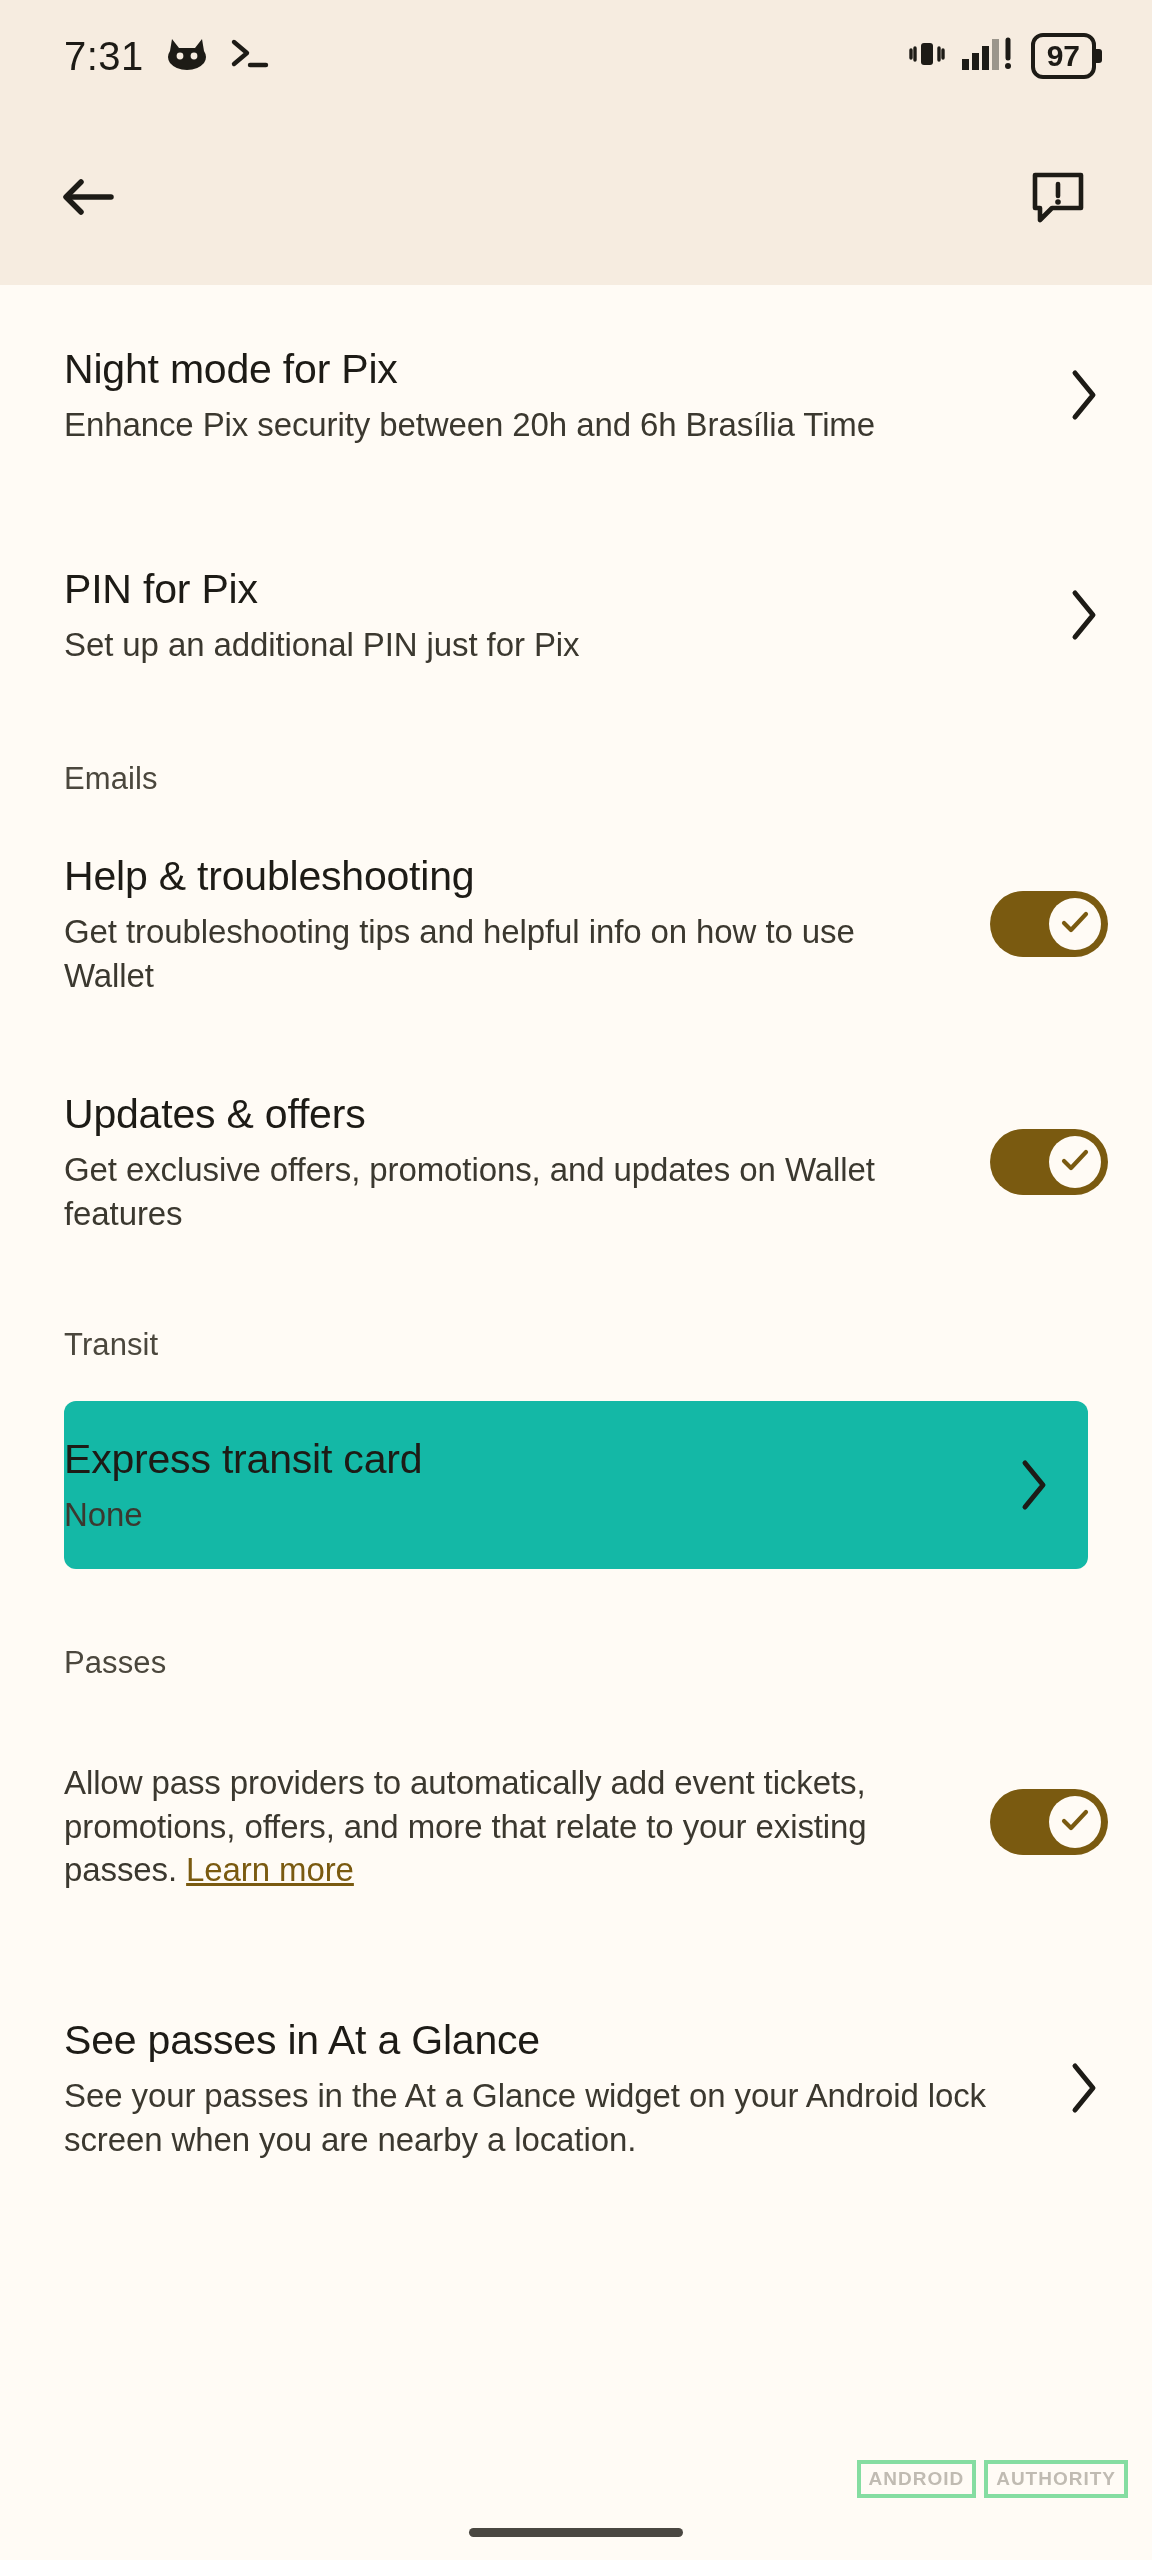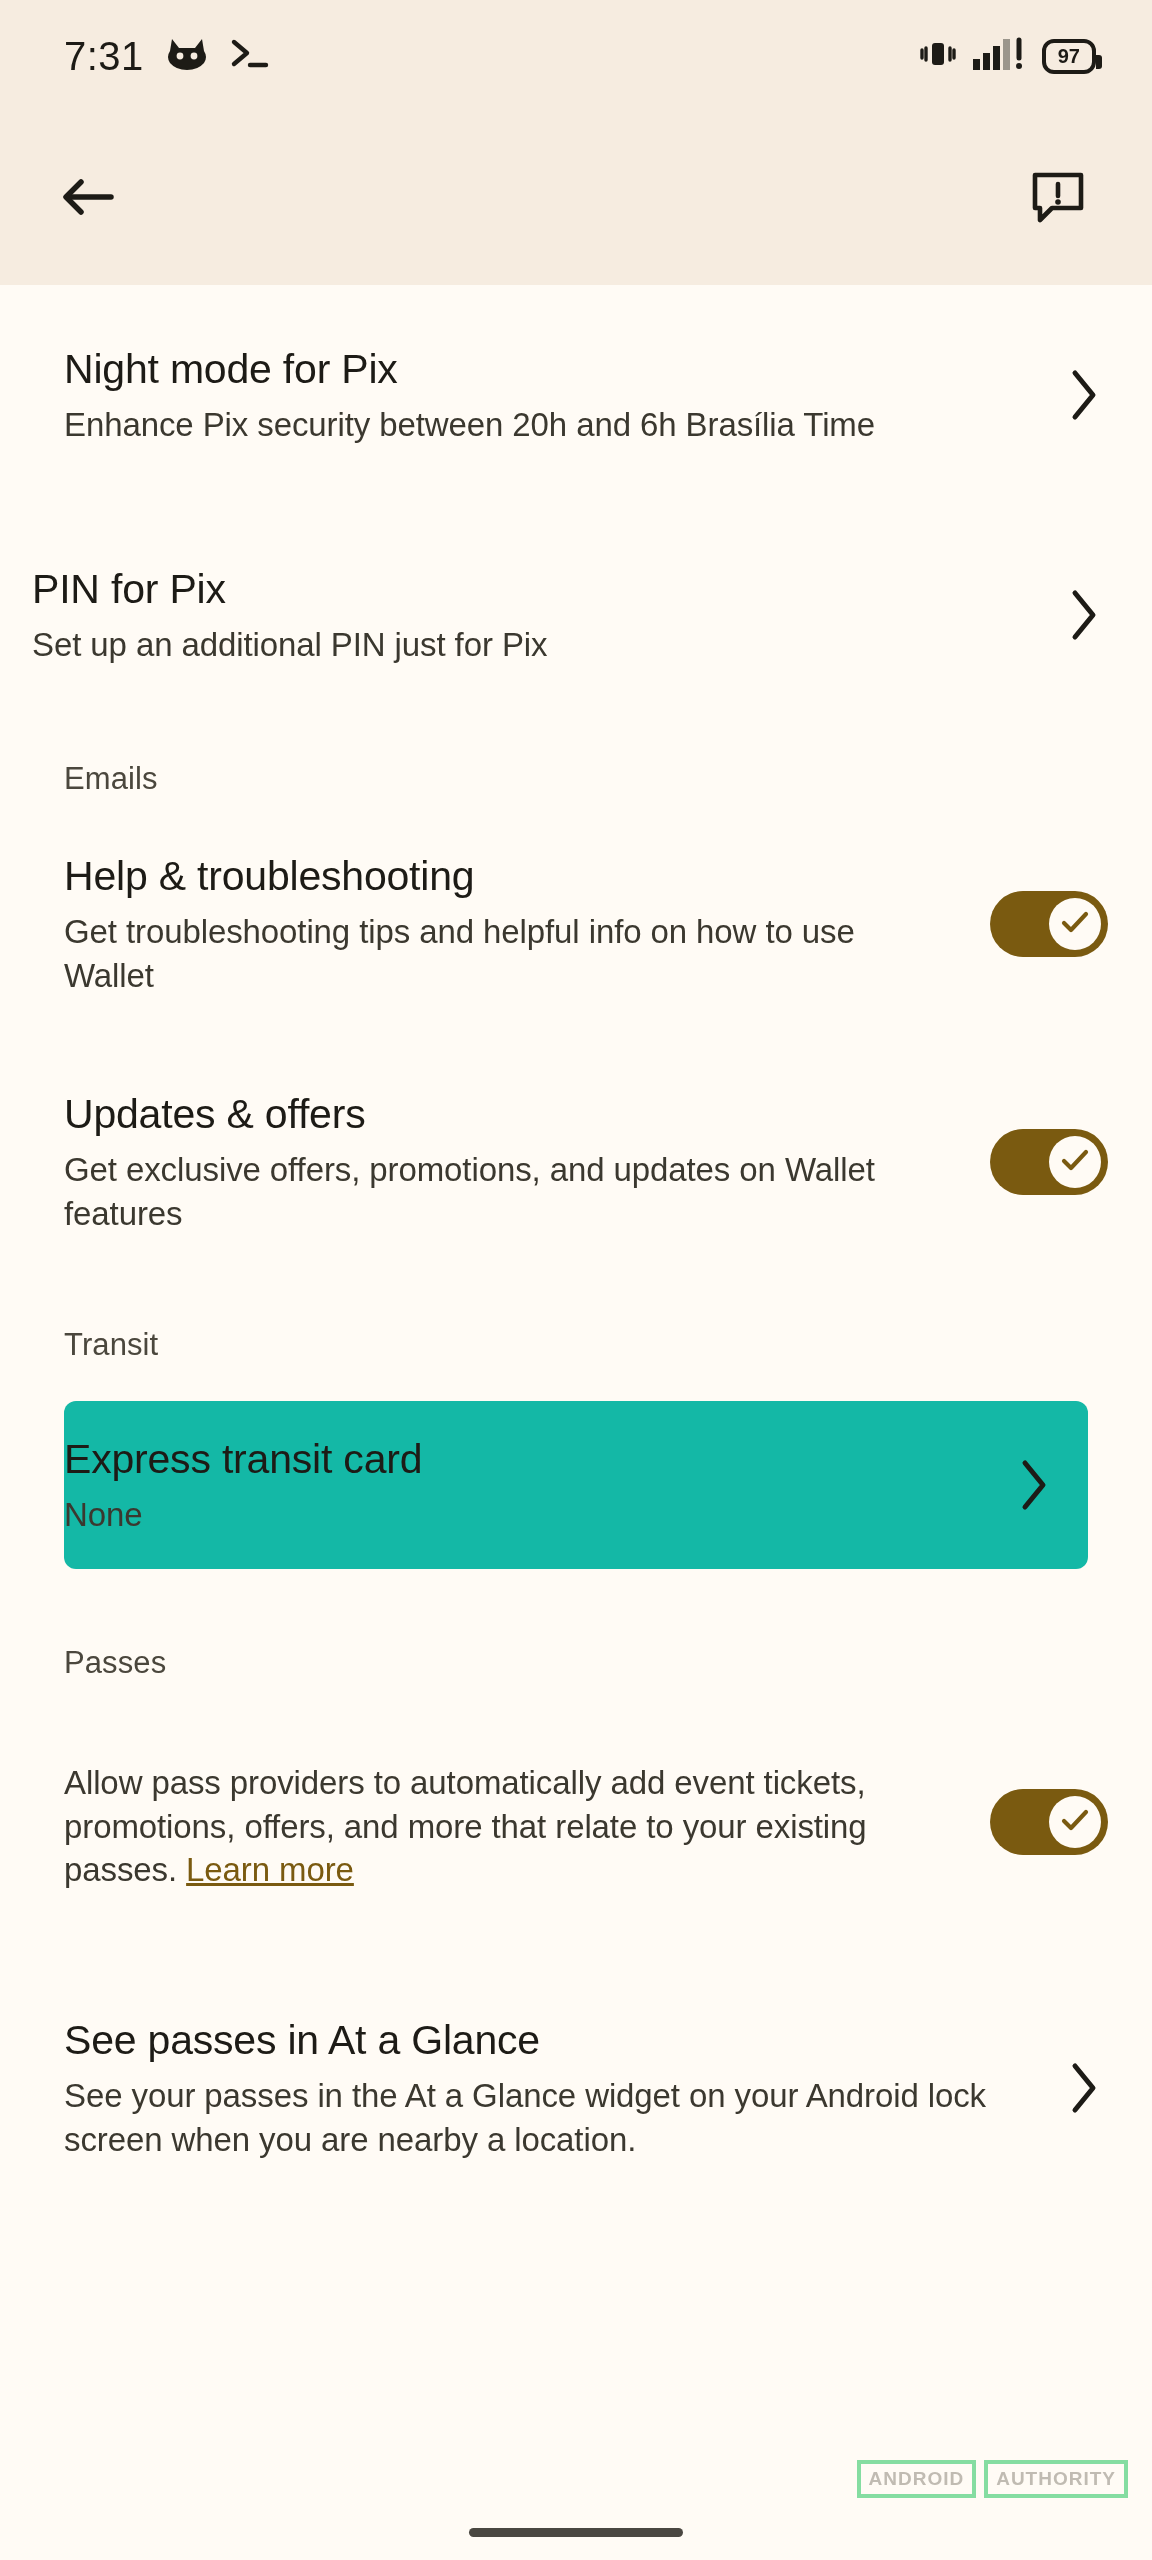--- a/index.html
+++ b/index.html
@@ -32,21 +32,21 @@
   }
   .status-right {
     display: flex;
     align-items: center;
     gap: 14px;
   }
   .battery-pill {
     border: 4px solid #1d1b16;
     border-radius: 12px;
     padding: 2px 12px 3px 12px;
-    font-size: 20px;
+    font-size: 30px;
     font-weight: bold;
     color: #1d1b16;
     line-height: 1.1;
     position: relative;
   }
   .battery-pill::after {
     content: "";
     position: absolute;
     right: -10px;
     top: 12px;
@@ -265,21 +265,21 @@
       </div>
       <div class="chev">
         <svg width="34" height="56" viewBox="0 0 34 56">
           <path d="M8 6 L26 28 L8 50" stroke="#1d1b16" stroke-width="5" fill="none" stroke-linecap="round" stroke-linejoin="round"></path>
         </svg>
       </div>
     </div>
 
     <div class="spacer-md"></div>
 
-    <div class="row" style="min-height:140px;padding-left:32px;">
+    <div class="row" style="min-height:140px;">
       <div class="row-text">
         <div class="row-title">PIN for Pix</div>
         <div class="row-sub">Set up an additional PIN just for Pix</div>
       </div>
       <div class="chev">
         <svg width="34" height="56" viewBox="0 0 34 56">
           <path d="M8 6 L26 28 L8 50" stroke="#1d1b16" stroke-width="5" fill="none" stroke-linecap="round" stroke-linejoin="round"></path>
         </svg>
       </div>
     </div>

